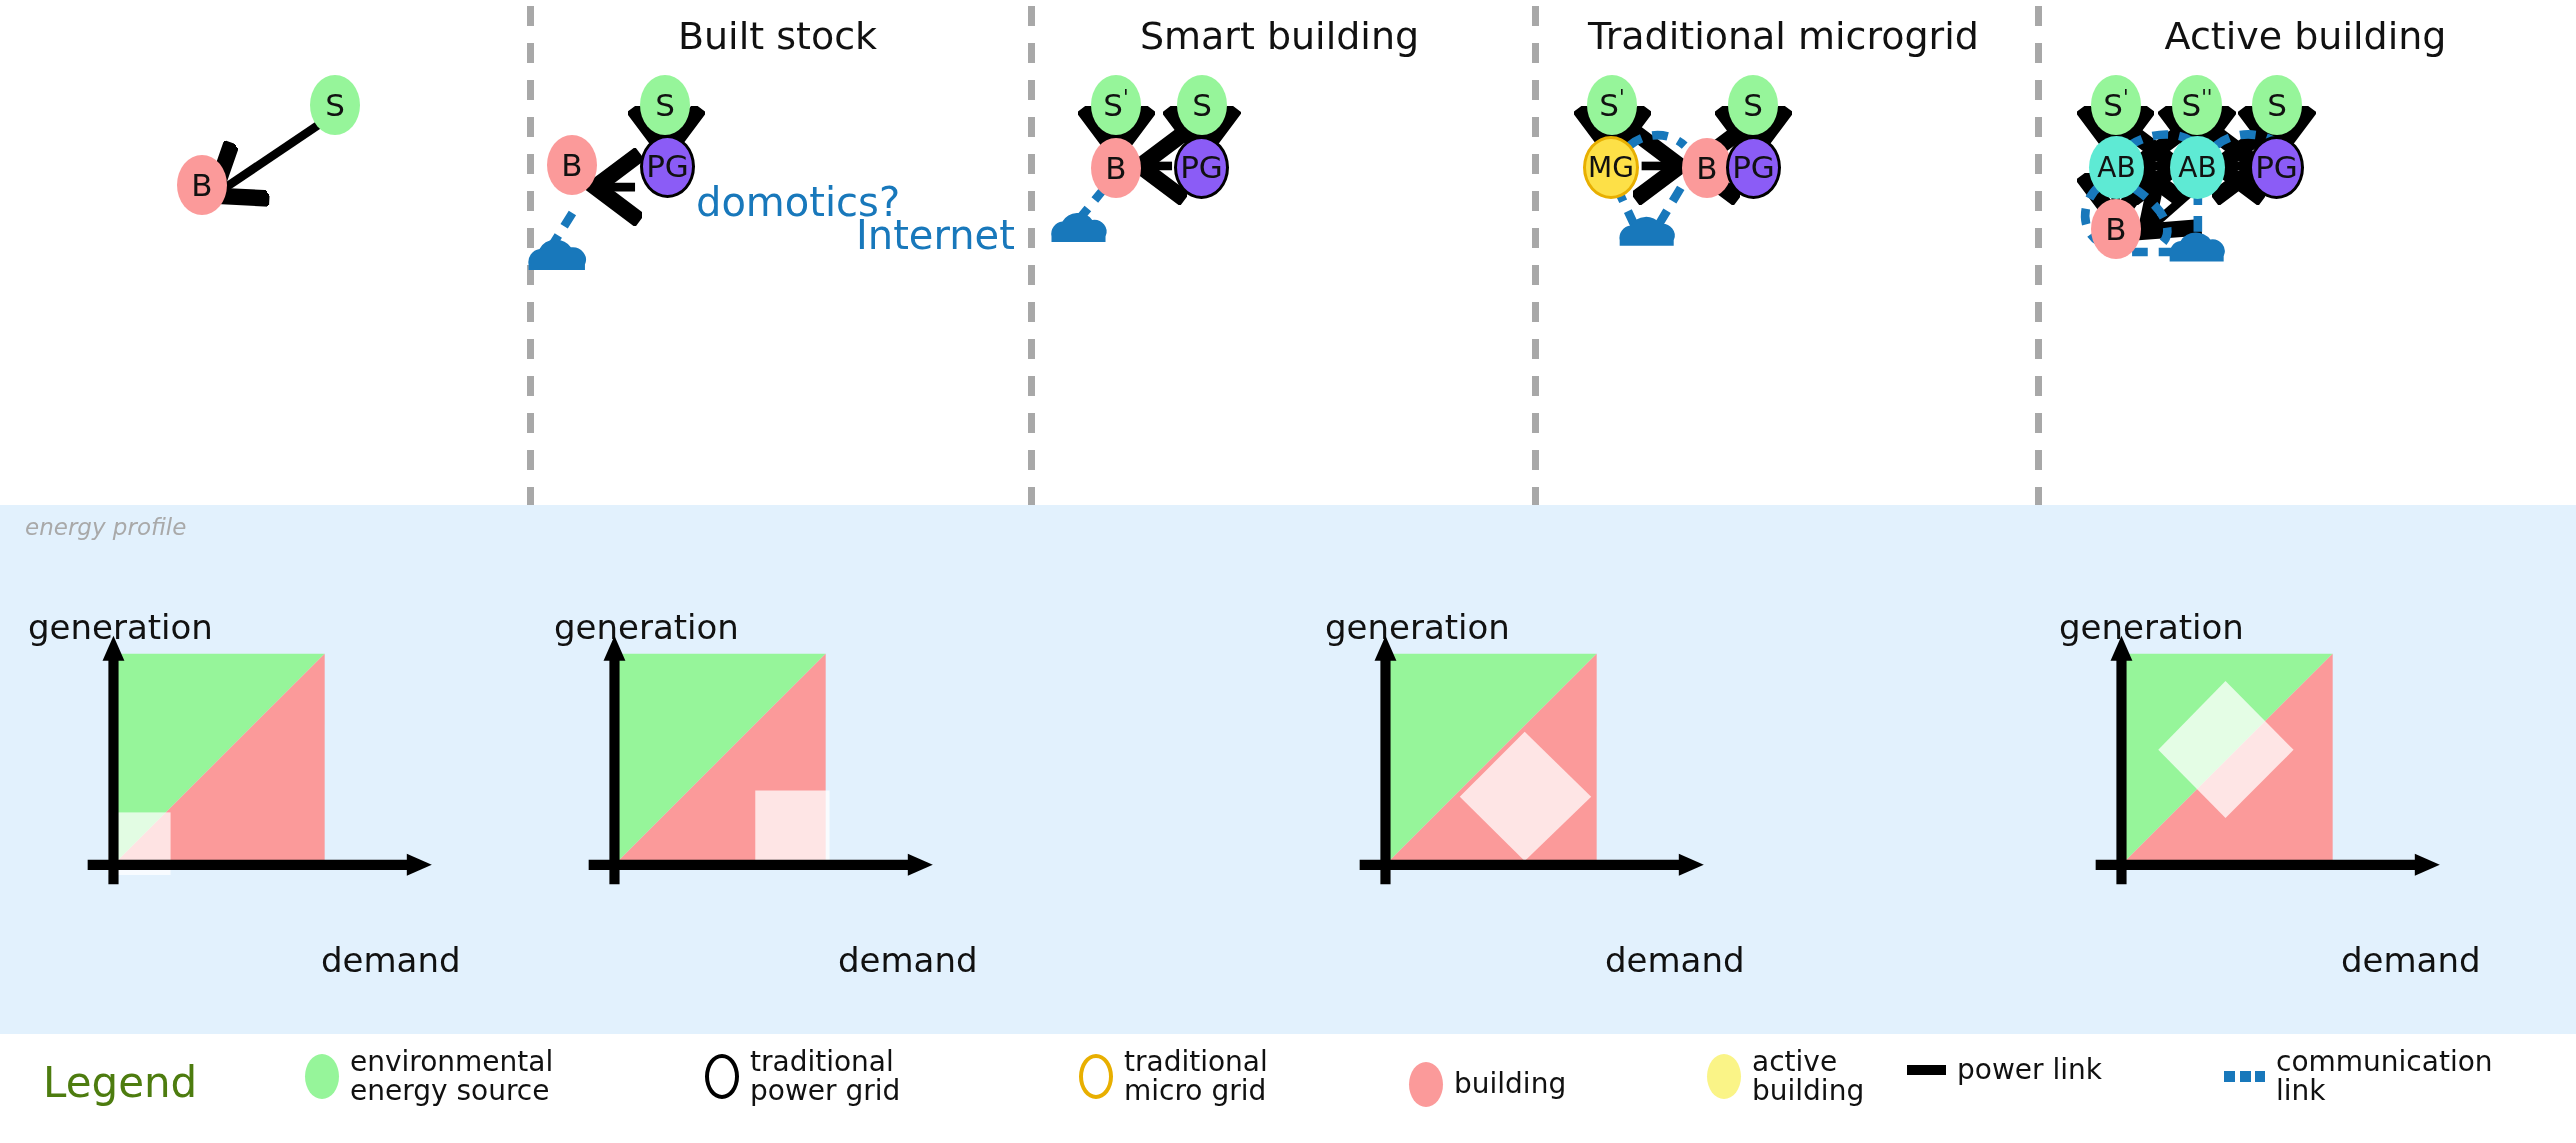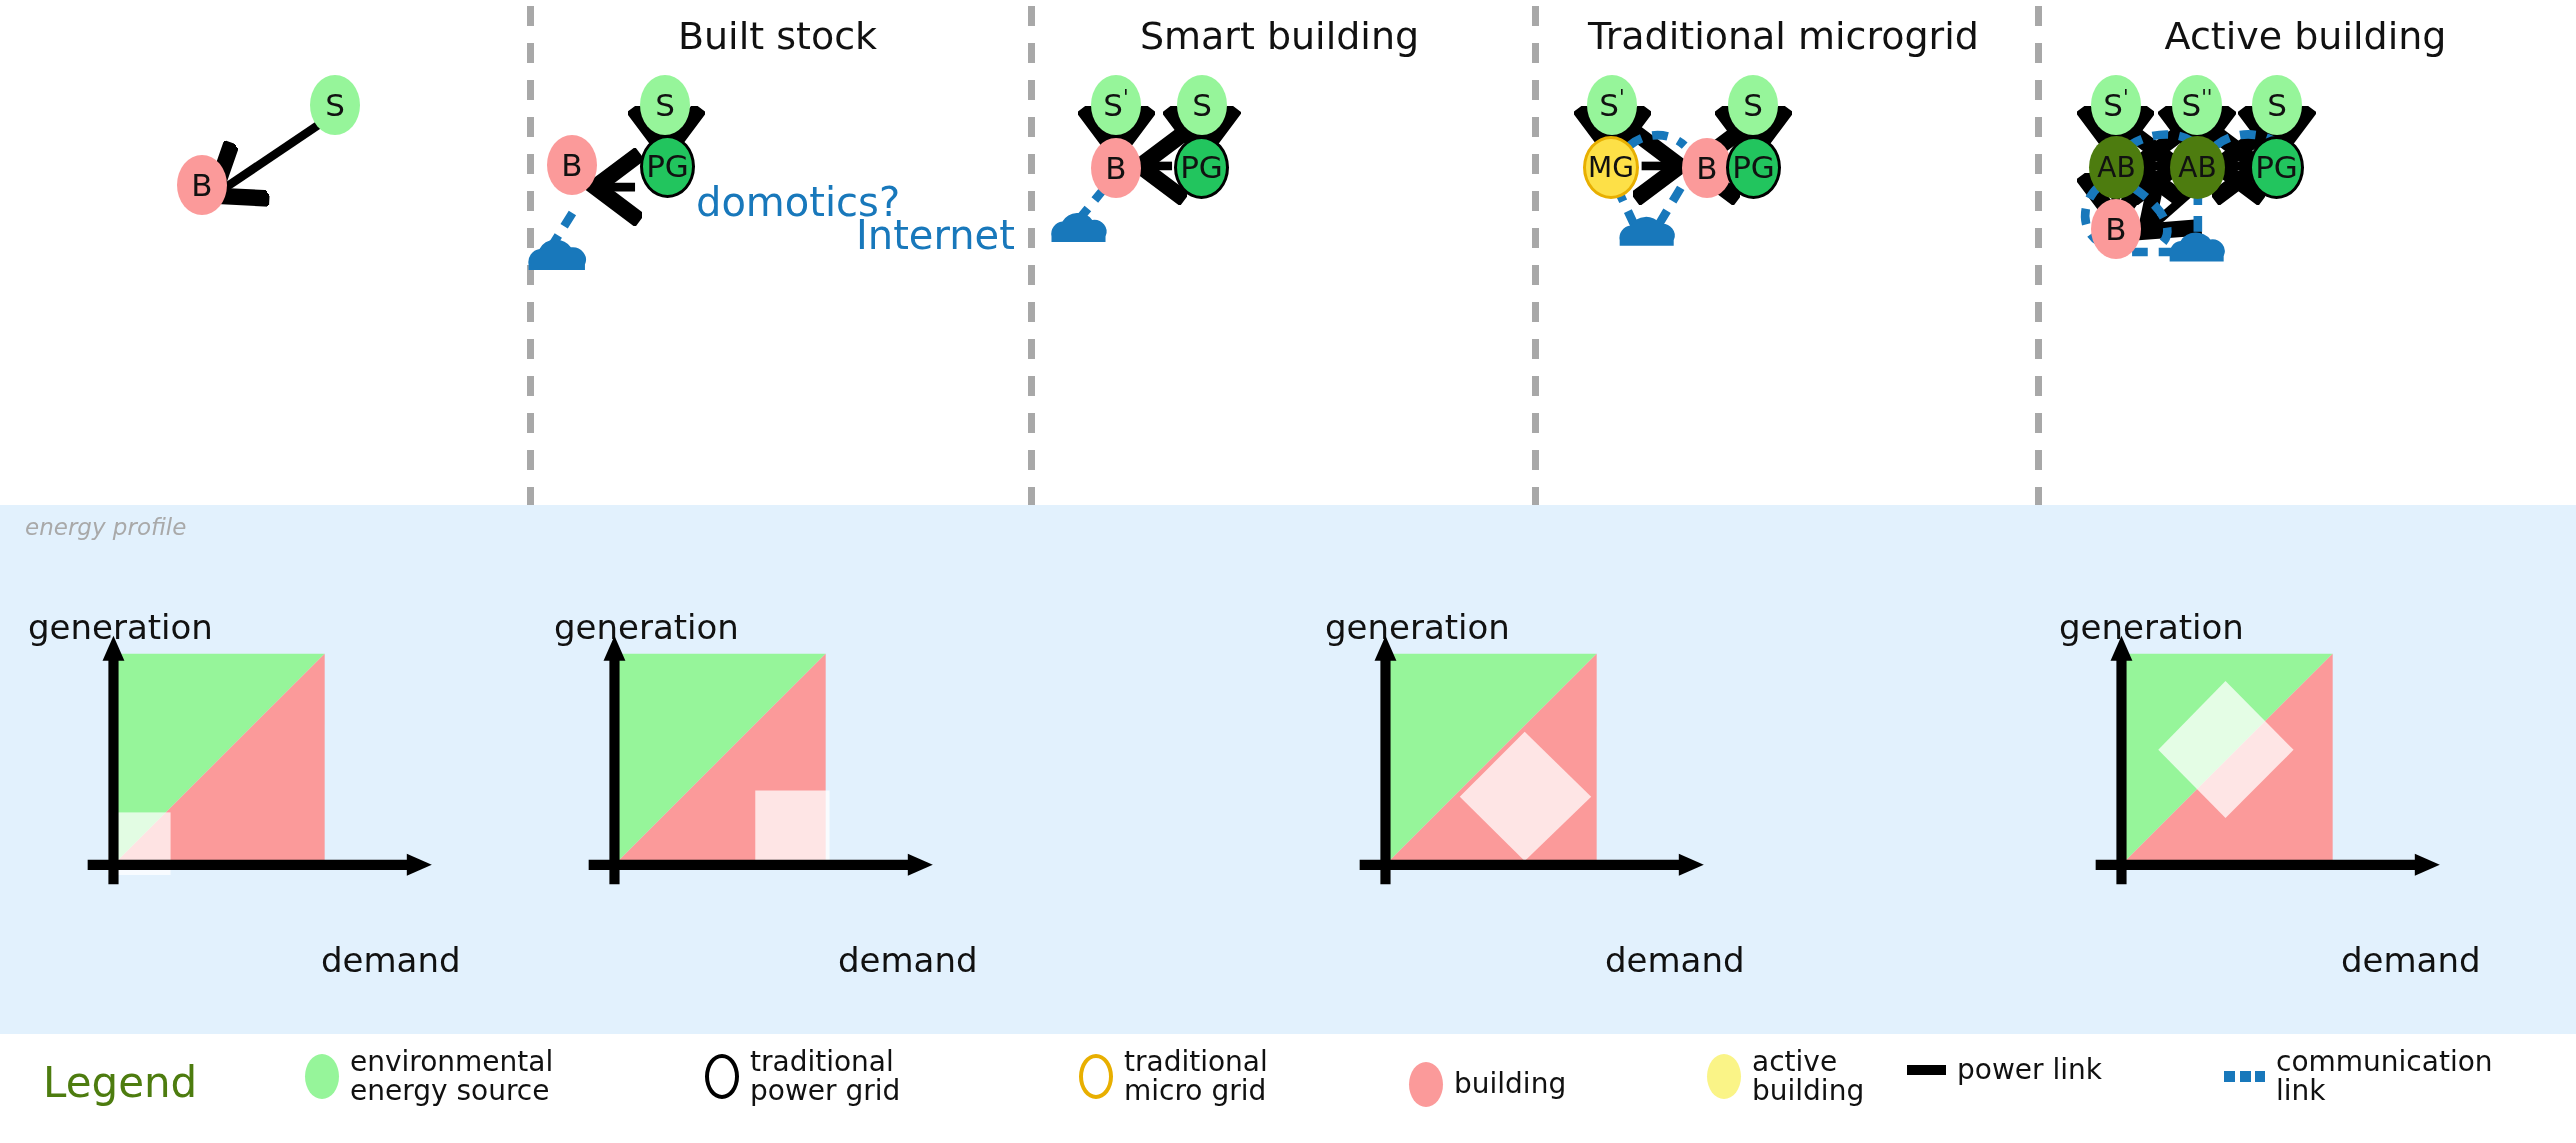--- a/index.html
+++ b/index.html
@@ -40,22 +40,22 @@
   .node{
     position:absolute;border-radius:50%;
     display:flex;align-items:center;justify-content:center;
     font-size:31px;color:#111;line-height:1;
     font-family:"DejaVu Sans","Liberation Sans",sans-serif;
     box-sizing:border-box;
   }
   .node .sup{font-size:20.4px;vertical-align:super;line-height:0;}
   .node-source{background:#96f59a;}
   .node-building{background:#fb9a9a;}
-  .node-active{background:#4d7c0f;}
-  .node-grid{background:#22c55e;border:3.9px solid #000;}
+  .node-active{background:#5eead4;}
+  .node-grid{background:#8b5cf6;border:3.9px solid #000;}
   .node-micro{background:#fde047;border:3.9px solid #e8af00;}
 
   .svg-layer{position:absolute;left:0;top:0;overflow:visible;pointer-events:none;}
 
   .note-text{
     position:absolute;color:#1878bb;font-size:40px;white-space:nowrap;
     font-family:"DejaVu Sans","Liberation Sans",sans-serif;
   }
 
   

